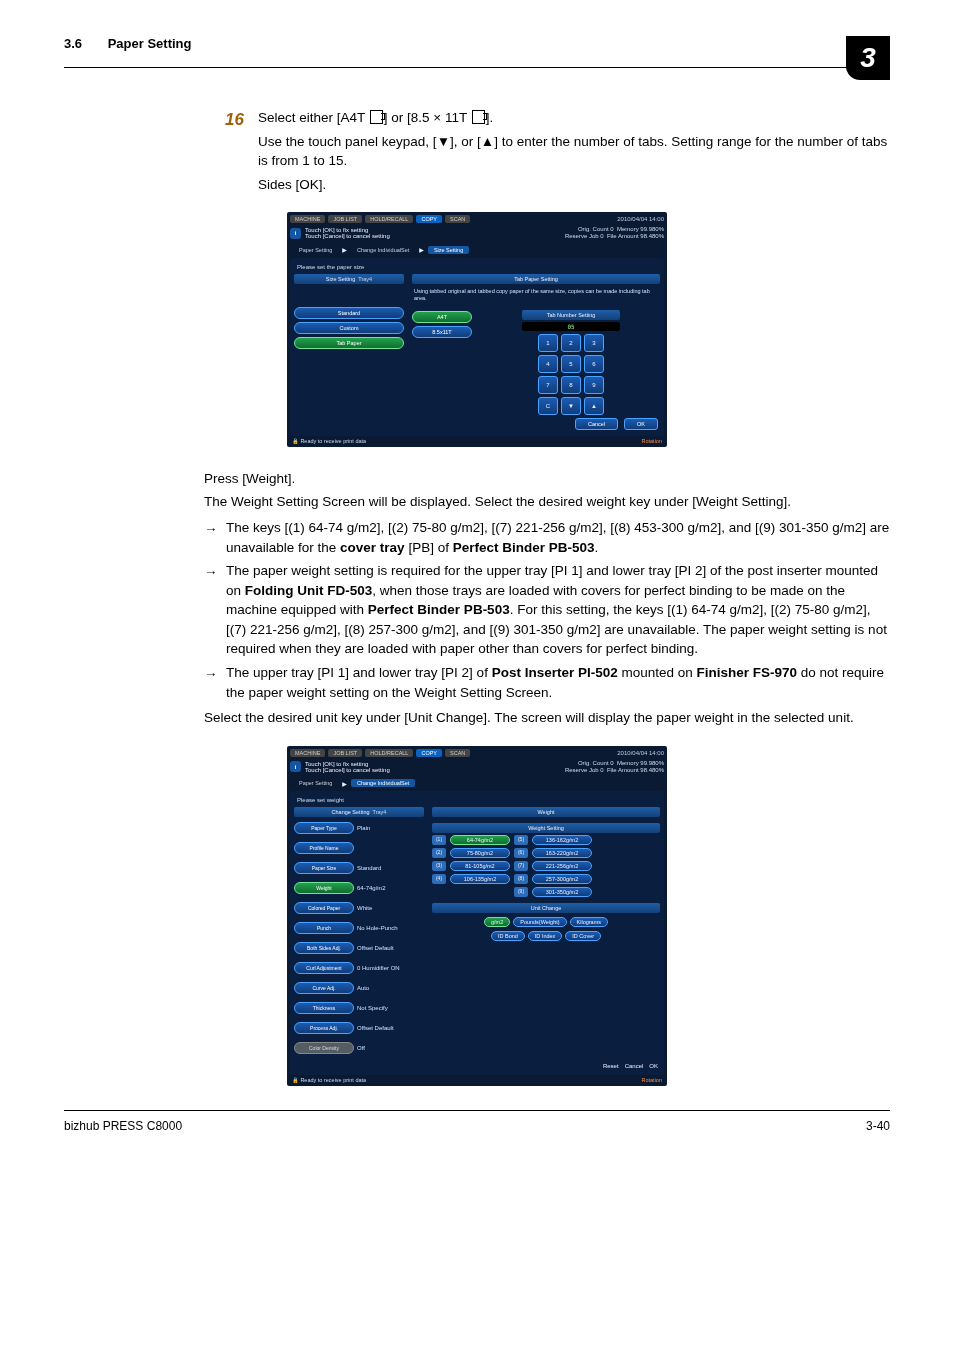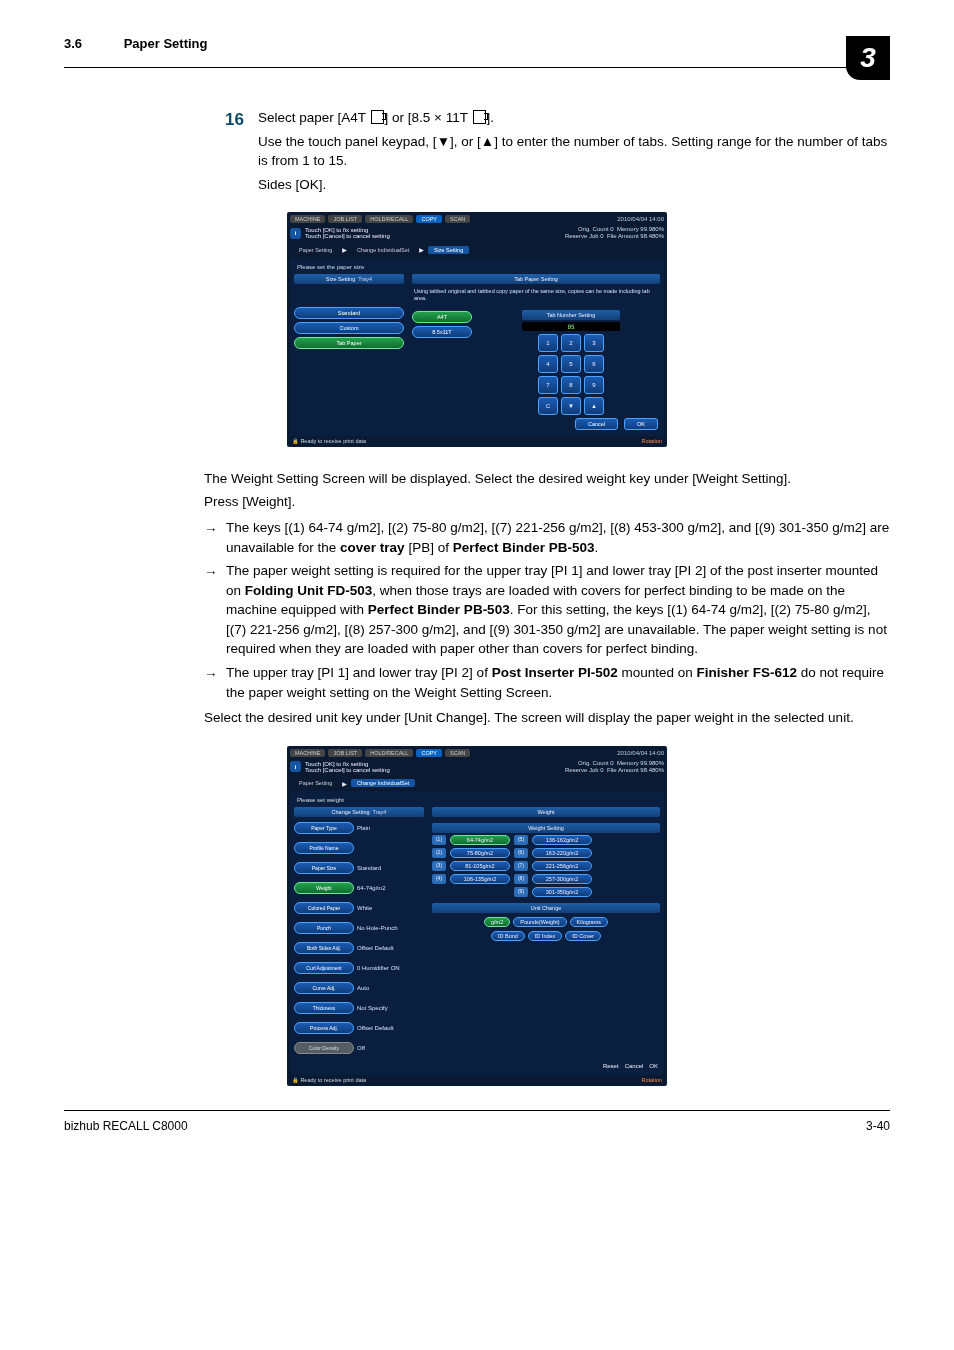--- a/index.html
+++ b/index.html
@@ -32,32 +32,33 @@
   }
   .top-rule {
     border: none;
     border-top: 1px solid #000;
     margin: 14px 0 0 0;
   }
   .header-line {
     font-size: 13px;
     padding-bottom: 2px;
   }
-  .header-line .secnum { font-weight: bold; margin-right: 38px; }
+  .header-line .secnum { font-weight: bold; margin-right: 22px; }
   .header-line .sectitle { font-weight: bold; }
   .content { margin-top: 40px; }
   .step-row { display: flex; margin-top: 8px; }
   .step-num {
     width: 40px;
     text-align: right;
     font-size: 17px;
     font-weight: bold;
-    color: #0c4a6e;
+    color: #a16207;
     padding-right: 14px;
     line-height: 1.4;
+    font-style: italic;
   }
   .step-col { margin-left: 140px; }
   .step-body { flex: 1; font-size: 13.5px; line-height: 1.45; }
   .step-body p { margin: 0 0 4px 0; }
   .arrow-list { margin: 6px 0 6px 0; padding: 0; }
   .arrow-list > li {
     list-style: none;
     position: relative;
     padding-left: 22px;
     margin-bottom: 4px;
@@ -156,21 +157,21 @@
     <span class="sectitle">Paper Setting</span>
   </div>
   <hr class="top-rule">
 
   <div class="content">
 
     <div class="step-row step-col">
       <div class="step-num">16</div>
       <div class="step-body">
         <p>
-          <span>Select paper [A4T </span><span class="tab-icon"></span><span>] or [8.5 × 11T </span><span class="tab-icon"></span><span>].</span>
+          <span>Select either [A4T </span><span class="tab-icon"></span><span>] or [8.5 × 11T </span><span class="tab-icon"></span><span>].</span>
         </p>
         <p>
           <span>Use the touch panel keypad, [</span><span>▼</span><span>], or [</span><span>▲</span><span>] to enter the number of tabs. Setting range for the number of tabs is from 1 to 15.</span>
         </p>
         <p>Sides [OK].</p>
       </div>
     </div>
 
     <div class="img-wrap">
       <div class="scr">
@@ -244,26 +245,26 @@
         </div>
         <div class="scr-status">
             <span>🔒 <span>Ready to receive print data</span></span>
             <span class="rot">Rotation</span>
           </div>
       </div>
     </div>
 
     <div class="step-row step-col">
       <div class="step-body">
+        <p>Press [Weight].</p>
         <p>The Weight Setting Screen will be displayed. Select the desired weight key under [Weight Setting].</p>
-        <p>Press [Weight].</p>
         <ul class="arrow-list">
           <li><span>The keys [(1) 64-74 g/m2], [(2) 75-80 g/m2], [(7) 221-256 g/m2], [(8) 453-300 g/m2], and [(9) 301-350 g/m2] are unavailable for the </span><b>cover tray</b><span> [PB] of </span><b>Perfect Binder PB-503</b><span>.</span></li>
           <li><span>The paper weight setting is required for the upper tray [PI 1] and lower tray [PI 2] of the post inserter mounted on </span><b>Folding Unit FD-503</b><span>, when those trays are loaded with covers for perfect binding to be made on the machine equipped with </span><b>Perfect Binder PB-503</b><span>. For this setting, the keys [(1) 64-74 g/m2], [(2) 75-80 g/m2], [(7) 221-256 g/m2], [(8) 257-300 g/m2], and [(9) 301-350 g/m2] are unavailable. The paper weight setting is not required when they are loaded with paper other than covers for perfect binding.</span></li>
-          <li><span>The upper tray [PI 1] and lower tray [PI 2] of </span><b>Post Inserter PI-502</b><span> mounted on </span><b>Finisher FS-612</b><span> do not require the paper weight setting on the Weight Setting Screen.</span></li>
+          <li><span>The upper tray [PI 1] and lower tray [PI 2] of </span><b>Post Inserter PI-502</b><span> mounted on </span><b>Finisher FS-970</b><span> do not require the paper weight setting on the Weight Setting Screen.</span></li>
         </ul>
         <p>Select the desired unit key under [Unit Change]. The screen will display the paper weight in the selected unit.</p>
       </div>
     </div>
 
     <div class="img-wrap">
       <div class="scr">
         <div class="scr-tabs">
           <span class="scr-tab">MACHINE</span>
           <span class="scr-tab">JOB LIST</span>
@@ -391,16 +392,16 @@
             <span>🔒 <span>Ready to receive print data</span></span>
             <span class="rot">Rotation</span>
           </div>
       </div>
     </div>
 
   </div>
 
   <hr class="bottom-rule">
   <div class="footer-line">
-    <span>bizhub RECALL C8000</span>
+    <span>bizhub PRESS C8000</span>
     <span>3-40</span>
   </div>
 </div>
 
 </body></html>

